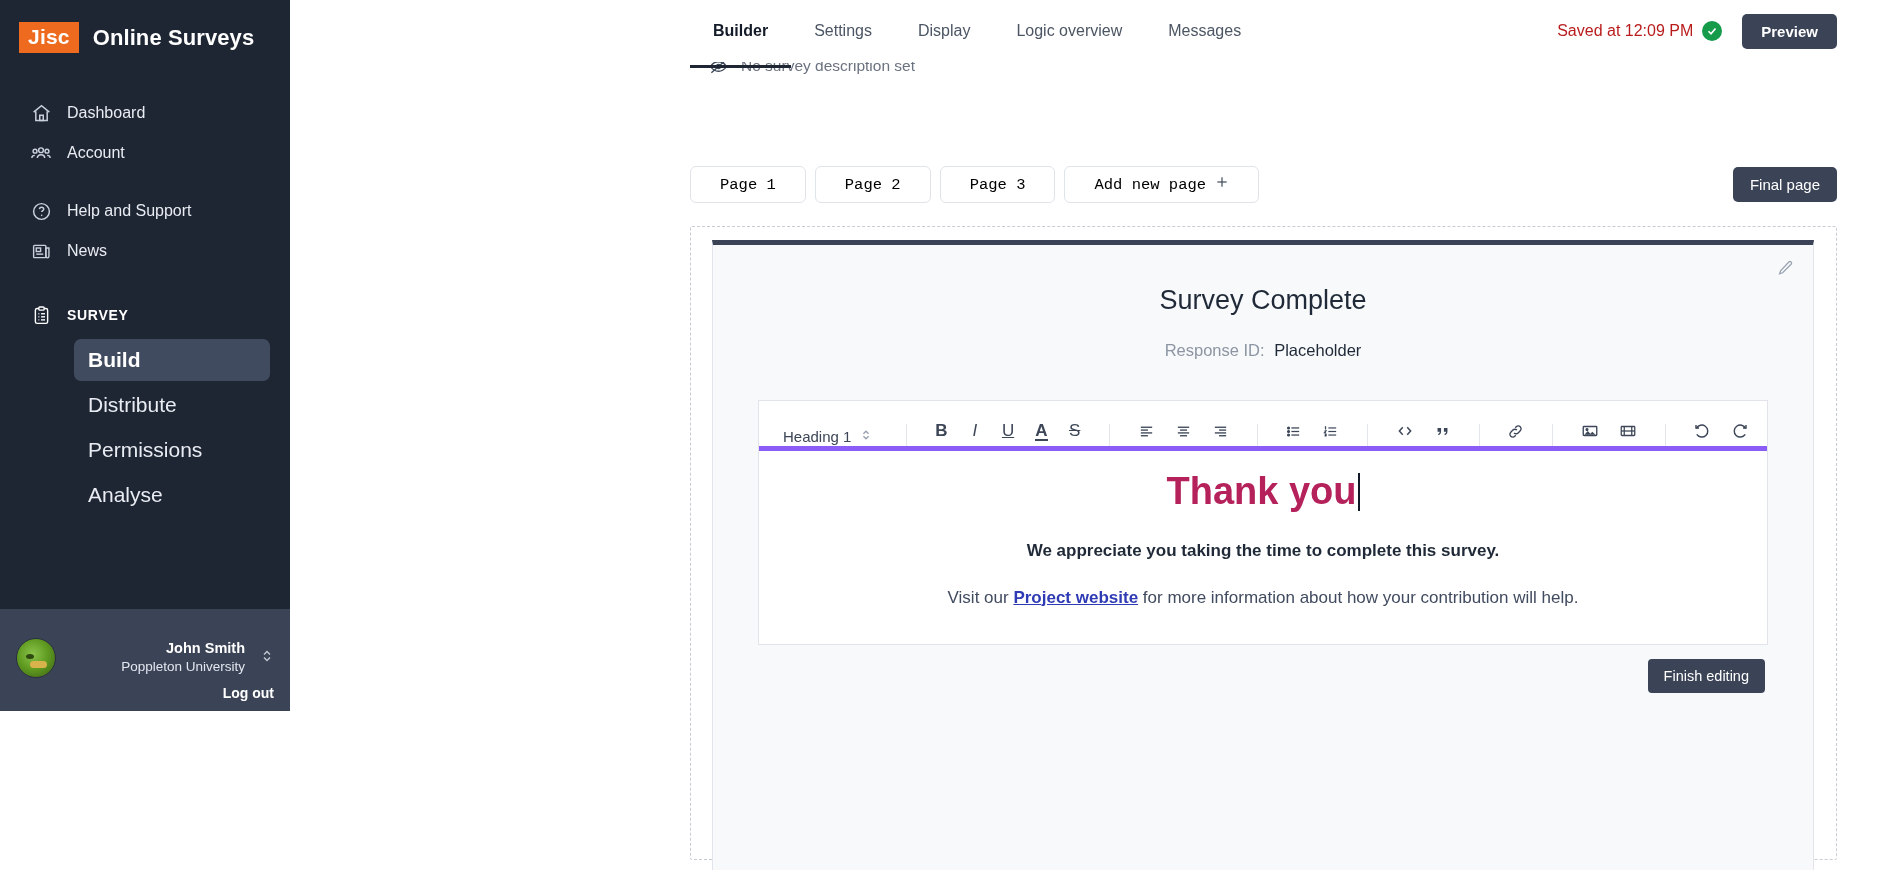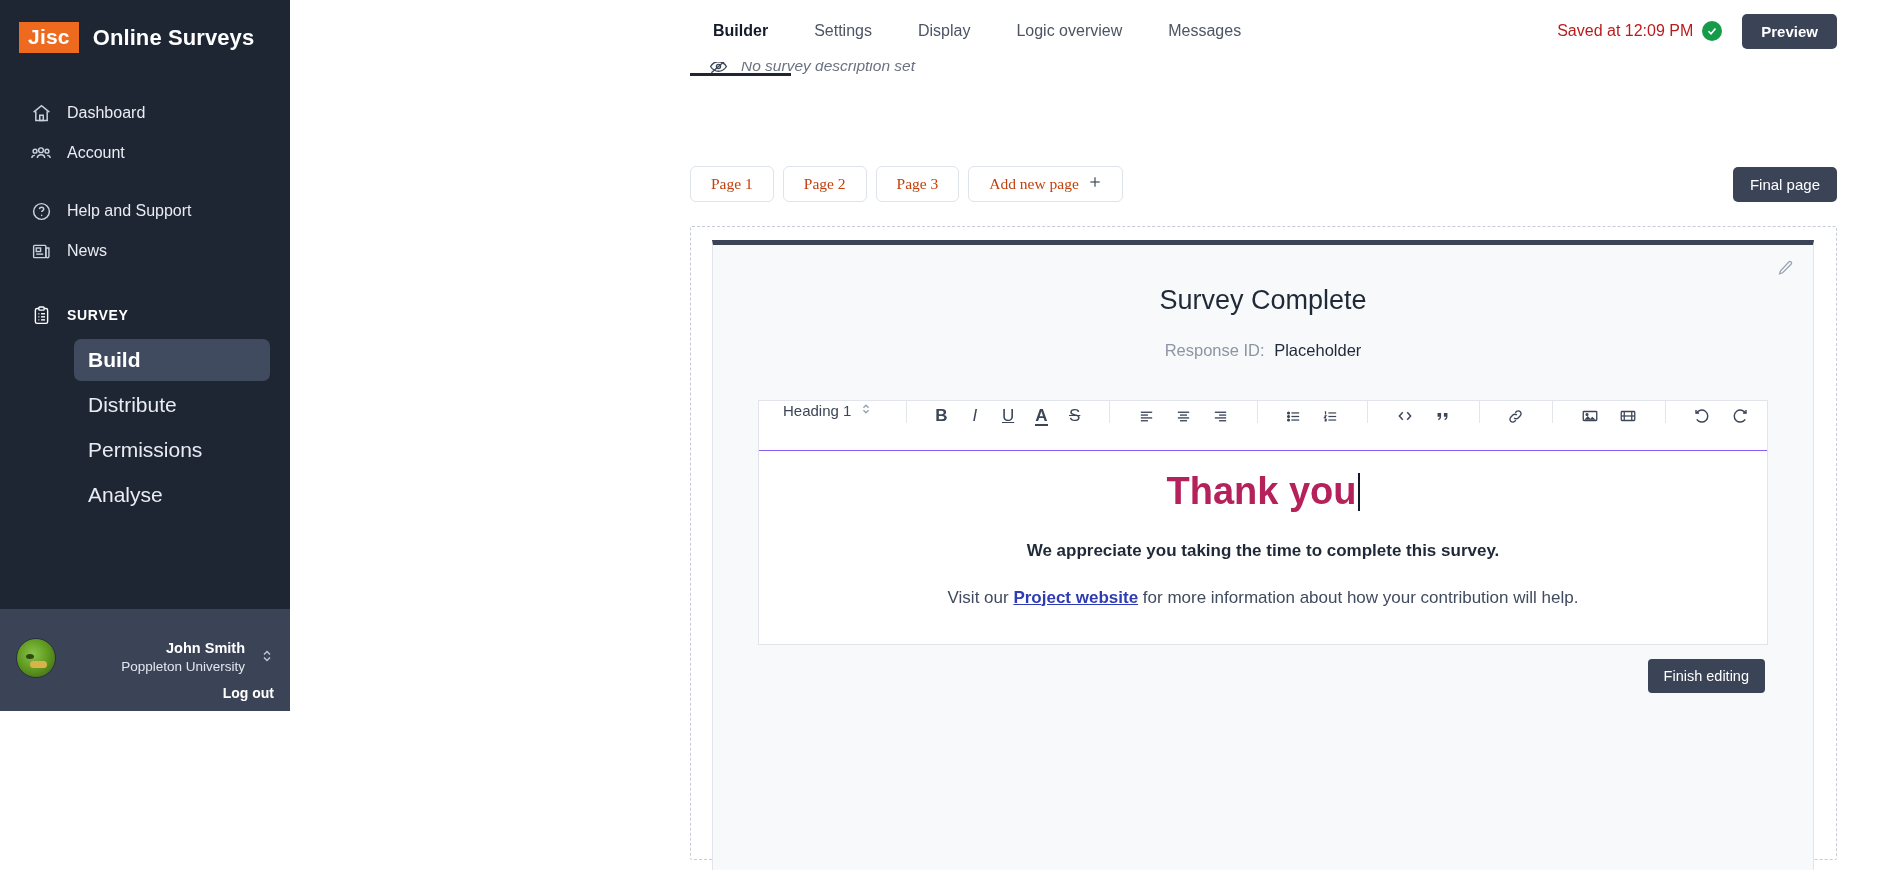--- a/index.html
+++ b/index.html
@@ -71,32 +71,32 @@
   .sf-org { font-size:13.5px; color:#e2e6ee; line-height:1.4; }
   .sf-logout { font-size:14px; font-weight:bold; color:#fff; margin-top:7px; cursor:pointer; }
   .sf-chevrons { width:16px; flex:none; opacity:.85; }
 
   
   .main { flex:1; height:870px; position:relative; background:#fff; overflow:hidden; }
 
   .desc-strip {
     position:absolute; top:52px; left:0; right:0; height:28px;
     display:flex; align-items:center; gap:13px; padding-left:419px;
-    color:#6b7280; font-style:italic; font-size:15.5px;
+    color:#6b7280; font-size:15.5px;
   }
   .desc-strip .ds-icon { width:19px; height:19px; color:#3c4657; }
 
   .topbar {
     position:absolute; top:0; left:0; right:0; height:62px;
     background:#fff; display:flex; align-items:flex-start;
     border-bottom:none; z-index:5;
   }
   .tabs { display:flex; gap:0; padding-left:400px; }
   .tab {
-    padding:22px 23px 33px 23px; font-size:16px; color:#4b5563; cursor:pointer;
+    padding:22px 23px 25px 23px; font-size:16px; color:#4b5563; cursor:pointer;
     border-bottom:3px solid transparent; white-space:nowrap;
   }
   .tab.active { color:#141b29; font-weight:bold; border-bottom-color:#1e2533; }
 
   .topright {
     position:absolute; right:0; top:0; height:62px;
     display:flex; align-items:center; gap:20px; padding-right:50px;
   }
   .saved { display:flex; align-items:center; gap:9px; font-size:16px; color:#b91c1c; }
   .check {
@@ -112,22 +112,22 @@
   .tabline { position:absolute; top:59px; left:400px; right:0; height:1px; background:#e3e6ec; z-index:4; }
 
   
   .pagerow {
     position:absolute; top:166px; left:0; right:0;
     display:flex; align-items:center; padding:0 50px 0 400px;
   }
   .ptabs { display:flex; gap:9px; }
   .ptab {
     background:#fff; border:1px solid #dfe3ea; border-radius:6px;
-    padding:8px 20px; font-size:15.5px; color:#c2410c; cursor:pointer;
-    font-family:Liberation Serif, serif; white-space:nowrap;
+    padding:8px 29px; font-size:15.5px; color:#000000; cursor:pointer;
+    font-family:Liberation Mono, monospace; white-space:nowrap;
   }
   .ptab.add { display:flex; align-items:center; gap:9px; }
   .finalbadge {
     margin-left:auto; background:#3b4356; color:#fff; border-radius:5px;
     padding:9px 17px; font-size:15px;
   }
 
   
   .dashed {
     position:absolute; left:400px; right:50px; top:226px; bottom:10px;
@@ -147,22 +147,22 @@
     text-align:center; margin-top:25px; font-size:16.5px;
   }
   .resp .lbl { color:#8d95a3; }
   .resp .val { color:#1f2937; margin-left:5px; }
 
   .editor {
     margin:40px 45px 0 45px; background:#fff; border:1px solid #e1e5eb;
     flex:none; height:245px; display:flex; flex-direction:column;
   }
   .toolbar {
-    display:flex; align-items:flex-start; gap:12px; height:50px;
-    padding:0 14px; border-bottom:1px solid #8b5cf6;
+    display:flex; align-items:flex-end; gap:12px; height:50px;
+    padding:0 14px; border-bottom:5px solid #8b5cf6;
   }
   .tb-select {
     display:flex; align-items:center; gap:9px; font-size:15px; color:#3c4657;
     padding:0 10px; cursor:pointer; white-space:nowrap;
   }
   .tb-sep { width:1px; height:22px; background:#e2e5ea; margin:0 12px; }
   .tb-btn {
     width:30px; height:30px; display:flex; align-items:center; justify-content:center;
     color:#3c4657; cursor:pointer; margin:0 4px; border-radius:4px;
   }

